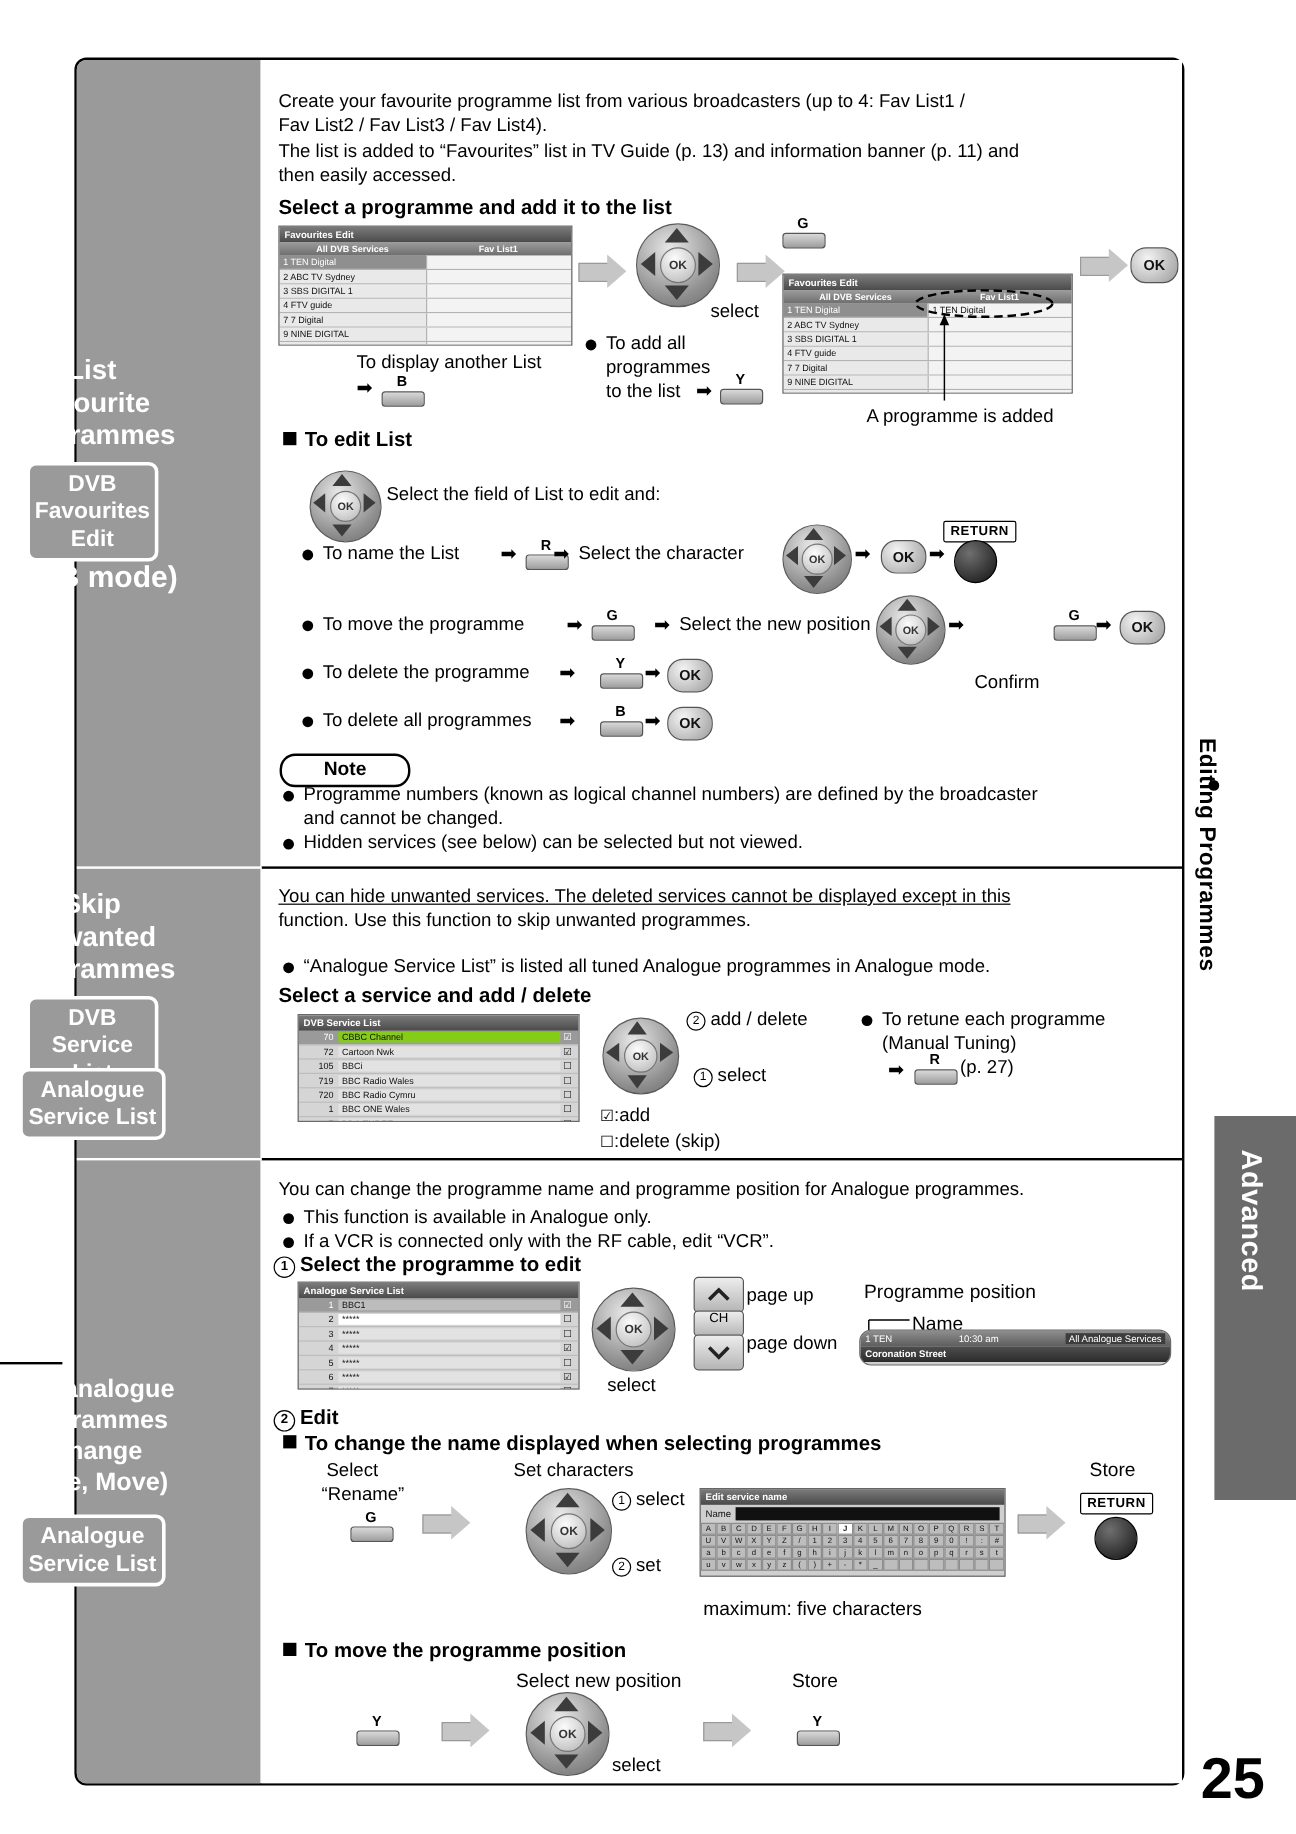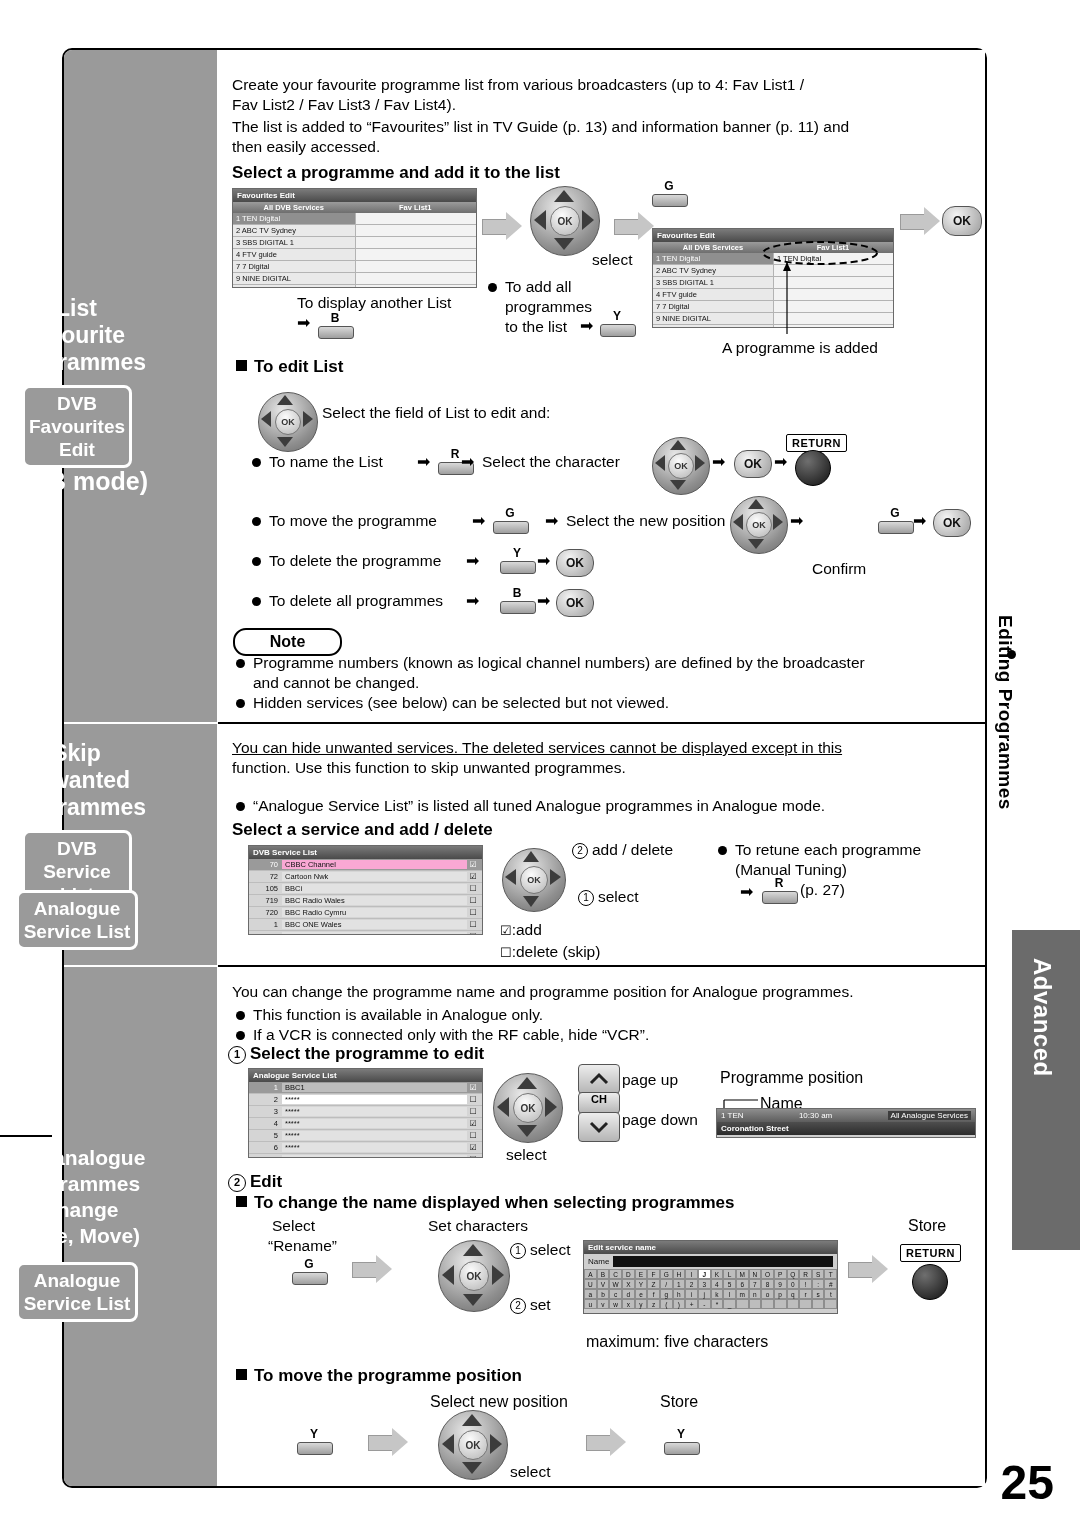--- a/index.html
+++ b/index.html
@@ -202,21 +202,21 @@
     position:absolute; border:2px solid #000; border-radius:13px;
     font-weight:bold; font-size:16px; text-align:center;
     padding:3px 0; width:105px; background:#fff;
   }
 
   .chbtn{
     position:absolute; width:40px; border:1px solid #555; border-radius:4px;
     background:linear-gradient(#ededed,#b5b5b5);
     display:flex; flex-direction:column; align-items:center;
   }
-  .chbtn .ch{ font-size:11px; font-weight:bold; }
+  .chbtn .ch{ font-size:11px; font-weight:normal; }
 
   .circnum{
     display:inline-block; width:14px; height:14px; border:1px solid #000;
     border-radius:50%; font-size:10px; line-height:13px; text-align:center;
     margin-right:4px; vertical-align:1px;
   }
   .chkmark{ font-size:13px; }
 </style>
 </head>
 <body>
@@ -480,21 +480,21 @@
   <div class="txt" style="left:232px; top:738px; width:745px;text-decoration:underline;">You can hide unwanted services. The deleted services cannot be displayed except in this</div>
   <div class="txt" style="left:232px; top:758px; width:745px;">function. Use this function to skip unwanted programmes.</div>
   <div class="bul" style="left:236px; top:796px; width:740px;">“Analogue Service List” is listed all tuned Analogue programmes in Analogue mode.</div>
 
   <div class="h-sub" style="left:232px; top:820px;">Select a service and add / delete</div>
 
   <div class="tvscreen" style="left:248px; top:845px; width:233px; height:88px;">
     <div class="tvtitle">DVB Service List</div>
     <div class="srow" style="background:#9a9a9a; color:#fff;">
         <div class="num">70</div>
-        <div class="nm" style="background:#f9a8d4; color:#111;">CBBC Channel</div>
+        <div class="nm" style="background:#84cc16; color:#111;">CBBC Channel</div>
         <div class="ck chkmark">☑</div>
       </div>
     <div class="srow">
         <div class="num">72</div>
         <div class="nm">Cartoon Nwk</div>
         <div class="ck chkmark">☑</div>
       </div>
     <div class="srow">
         <div class="num">105</div>
         <div class="nm">BBCi</div>
@@ -547,21 +547,21 @@
 
   <div class="lh" style="top:1145px; font-size:21px; line-height:26px; white-space:pre-line;">Edit analogue
 programmes
 (Change
 name, Move)</div>
   <div class="btnbox" style="top:1262px; width:122px; left:16px; white-space:pre-line;">Analogue
 Service List</div>
 
   <div class="txt" style="left:232px; top:982px; width:745px;">You can change the programme name and programme position for Analogue programmes.</div>
   <div class="bul" style="left:236px; top:1005px; width:740px;">This function is available in Analogue only.</div>
-  <div class="bul" style="left:236px; top:1025px; width:740px;">If a VCR is connected only with the RF cable, hide “VCR”.</div>
+  <div class="bul" style="left:236px; top:1025px; width:740px;">If a VCR is connected only with the RF cable, edit “VCR”.</div>
 
   <div class="h-sub" style="left:228px; top:1044px;"><span class="circnum" style="width:16px;height:16px;line-height:15px;font-size:11px;">1</span><span>Select the programme to edit</span></div>
 
   <div class="tvscreen" style="left:248px; top:1068px; width:233px; height:88px;">
     <div class="tvtitle">Analogue Service List</div>
     <div class="srow" style="background:#9a9a9a; color:#fff;">
         <div class="num">1</div>
         <div class="nm" style="background:#bdbdbd; color:#111;">BBC1</div>
         <div class="ck chkmark">☑</div>
       </div>
@@ -623,21 +623,21 @@
   <div class="txt" style="left:622px; top:1070px;">page up</div>
   <div class="txt" style="left:622px; top:1110px;">page down</div>
 
   <div class="txt" style="left:720px; top:1068px; font-size:16px;">Programme position</div>
   <div class="txt" style="left:760px; top:1094px; font-size:16px;">Name</div>
   <svg style="position:absolute; left:722px; top:1088px; width:40px; height:24px;">
     <line x1="2" y1="24" x2="2" y2="12" stroke="#000" stroke-width="1.2"></line>
     <line x1="2" y1="12" x2="36" y2="12" stroke="#000" stroke-width="1.2"></line>
   </svg>
 
-  <div class="banner" style="left:716px; top:1108px; width:258px; height:28px;">
+  <div class="banner" style="left:716px; top:1108px; width:258px; height:28px;border-radius:10px;">
     <div class="bannertop">
       <span>1 TEN</span>
       <span>10:30 am</span>
       <span style="background:#3d3d3d; padding:0 3px;">All Analogue Services</span>
     </div>
     <div class="bannerbot">Coronation Street</div>
   </div>
 
   <div class="h-sub" style="left:228px; top:1172px;"><span class="circnum" style="width:16px;height:16px;line-height:15px;font-size:11px;">2</span><span>Edit</span></div>
   <div class="h-sub sq" style="left:236px; top:1193px;">To change the name displayed when selecting programmes</div>

